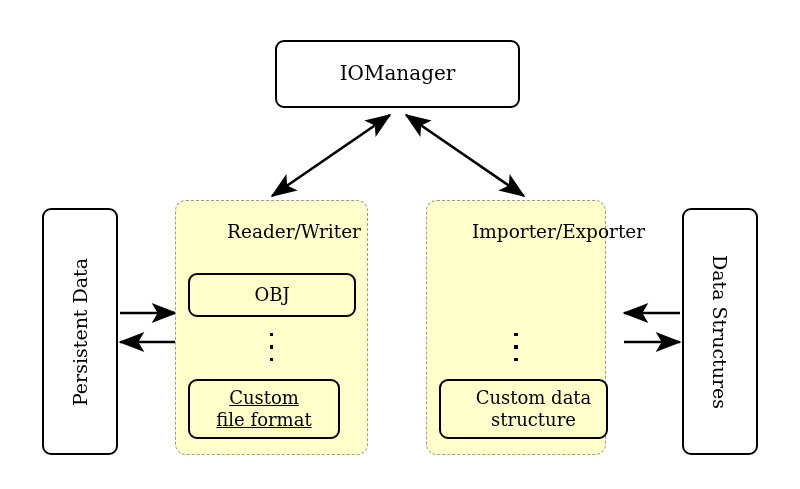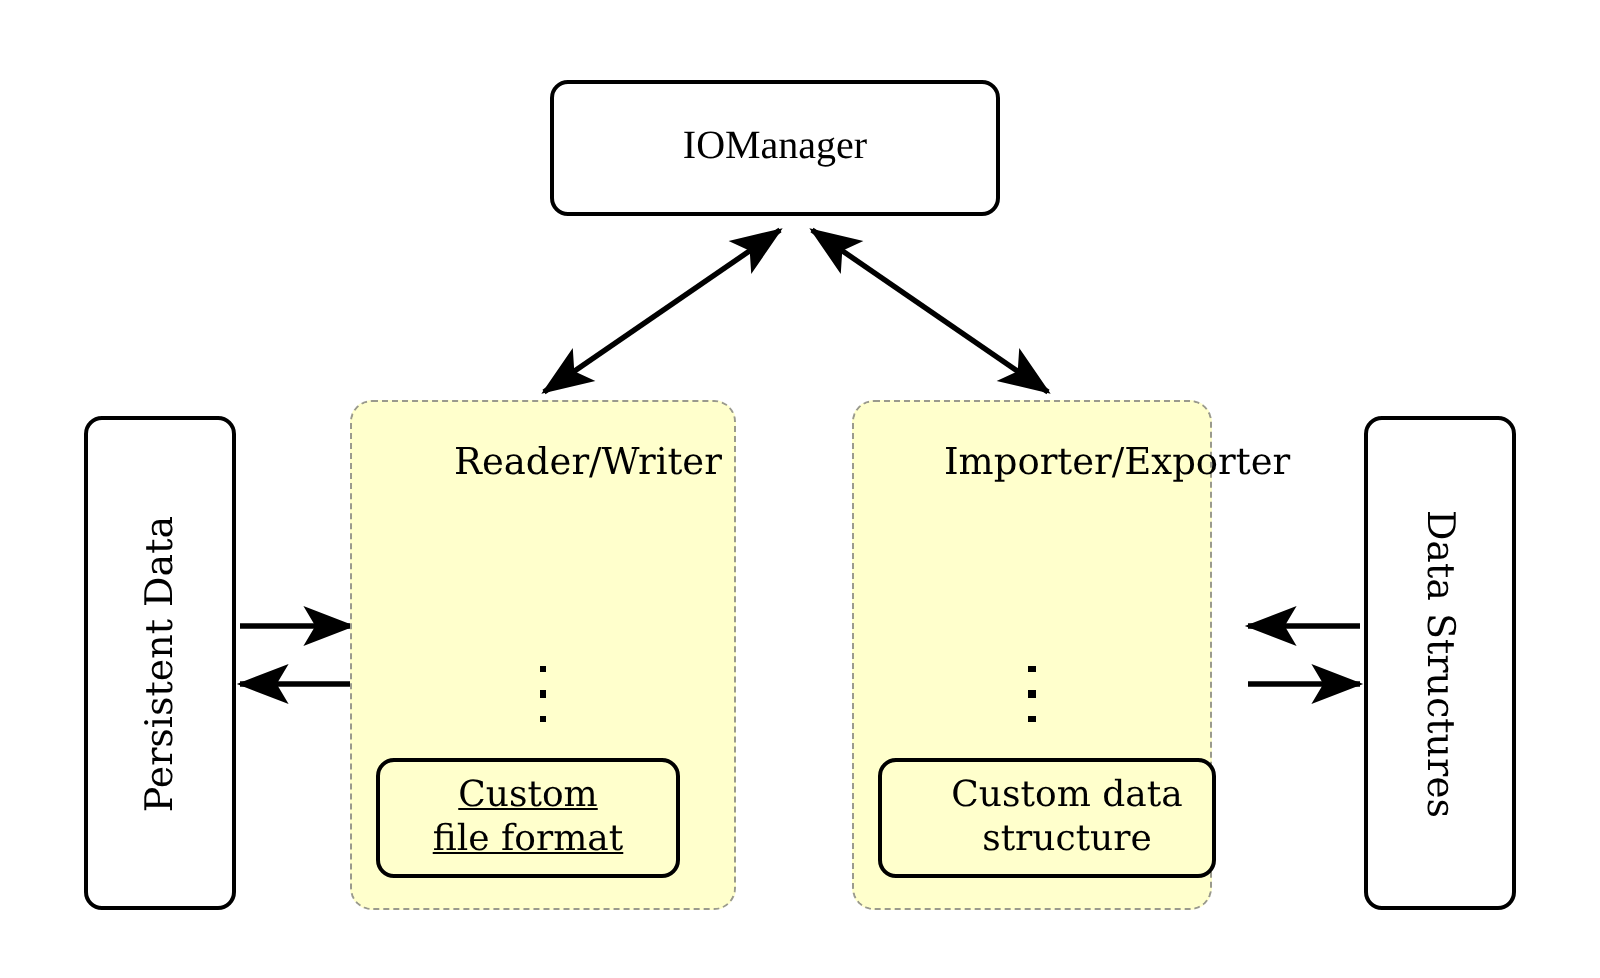--- a/index.html
+++ b/index.html
@@ -36,24 +36,23 @@
     background: #ffffff;
     border: 2.6px solid #000000;
     border-radius: 9px;
     line-height: 1.16;
   }
 
   
   #io-manager {
     left: 275px;
     top: 40px;
-    width: 225px;
+    width: 245px;
     height: 68px;
     font-size: 20px;
-    font-family: Liberation Serif, serif;
   }
 
   
   .side-node {
     position: absolute;
     box-sizing: border-box;
     border: 2.6px solid #000000;
     border-radius: 9px;
     background: #ffffff;
     display: flex;
@@ -191,20 +190,23 @@
     <span class="vlabel">Persistent Data</span>
   </div>
 
   <div class="side-node" id="data-structures">
     <span class="vlabel">Data Structures</span>
   </div>
 
   <div class="panel" id="panel-readerwriter">
     <div class="panel-title">Reader/Writer</div>
 
+    <div class="leaf" id="leaf-obj">
+      <span>OBJ</span>
+    </div>
 
     <div class="vdots">
       <i></i>
         <i></i>
         <i></i>
     </div>
 
     <div class="leaf" id="leaf-custom-file">
       <span>Custom
 file format</span>

